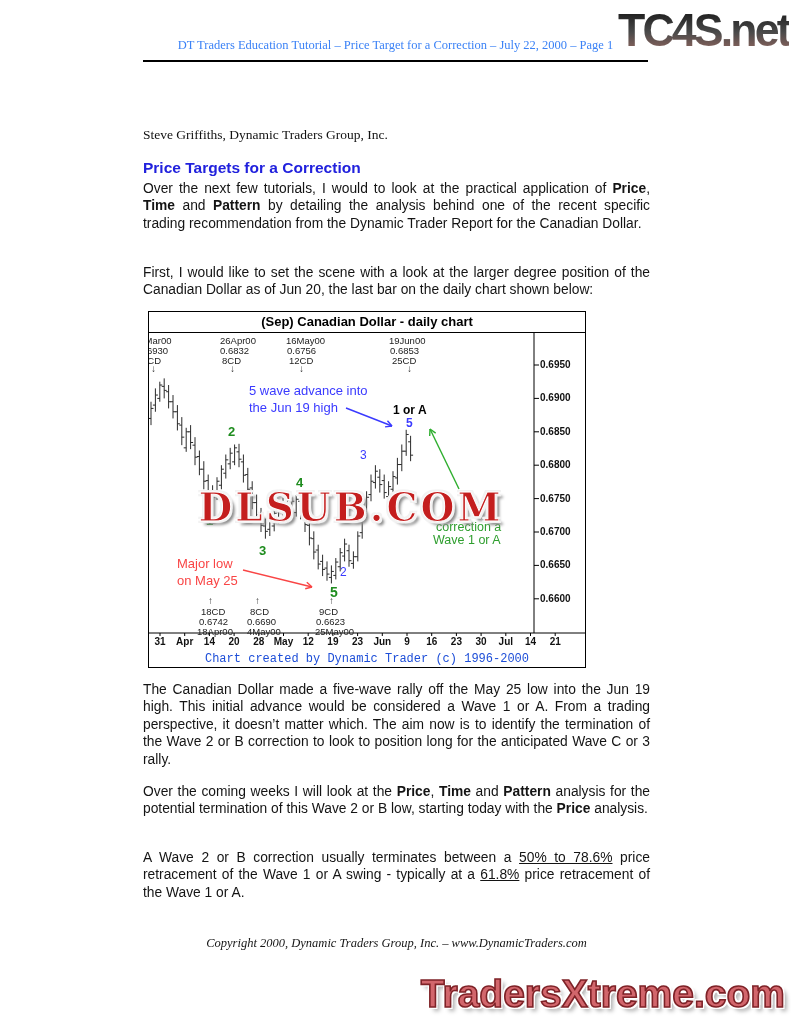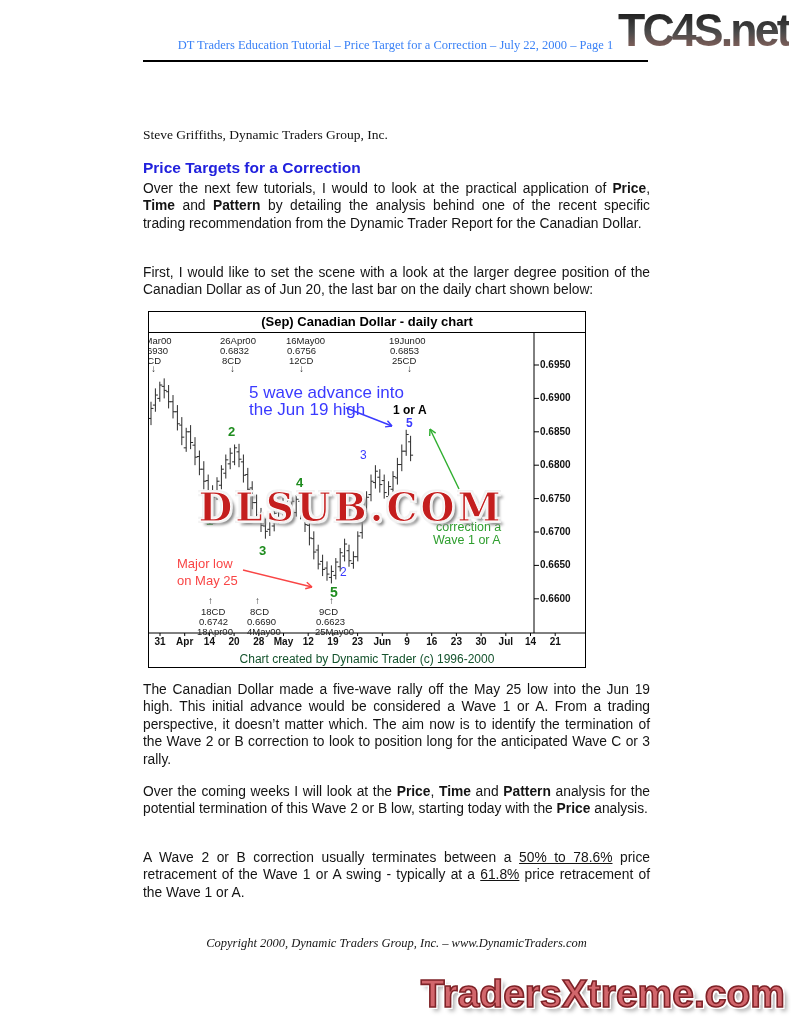--- a/index.html
+++ b/index.html
@@ -45,24 +45,24 @@
   .clab{position:absolute;white-space:nowrap;}
   .ann{font-size:9.5px;line-height:10px;color:#222;}
   .arrowglyph{font-size:10px;color:#333;line-height:9px;}
   .ytick{font-size:10px;font-weight:bold;color:#111;}
   .xtick{font-size:10px;font-weight:bold;color:#111;transform:translateX(-50%);}
   .green{color:#1e8c1e;font-weight:bold;font-size:13px;}
   .big{font-size:14px;}
   .blue{color:#3a3aff;font-size:12px;}
   .boldlab{font-weight:bold;}
   .black{color:#000;font-size:12px;}
-  .bluetext{color:#3a3aff;font-size:17px;}
+  .bluetext{color:#3a3aff;font-size:13px;}
   .redtext{color:#f94545;font-size:13px;}
   .greentext{color:#2e9e2e;font-size:12.5px;}
-  .credit{position:absolute;left:0;right:0;top:340px;text-align:center;font-size:12px;color:#14532d;}
+  .credit{position:absolute;left:0;right:0;top:340px;text-align:center;font-size:12px;color:#1d4ed8;font-family:Liberation Mono, monospace;}
   .watermark{position:absolute;left:18px;top:172px;width:368px;text-align:center;z-index:5;
              font-family:"DejaVu Serif",serif;font-weight:bold;font-size:39px;letter-spacing:3px;
              color:#c41e1e;-webkit-text-stroke:1px #fff;
              text-shadow:-2px -2px 0 #f2f2f2,2px -2px 0 #f2f2f2,-2px 2px 0 #f2f2f2,2px 2px 0 #f2f2f2,4px 4px 3px #8a8a8a;}
 </style>
 </head>
 <body>
 
 <div class="page">
 

